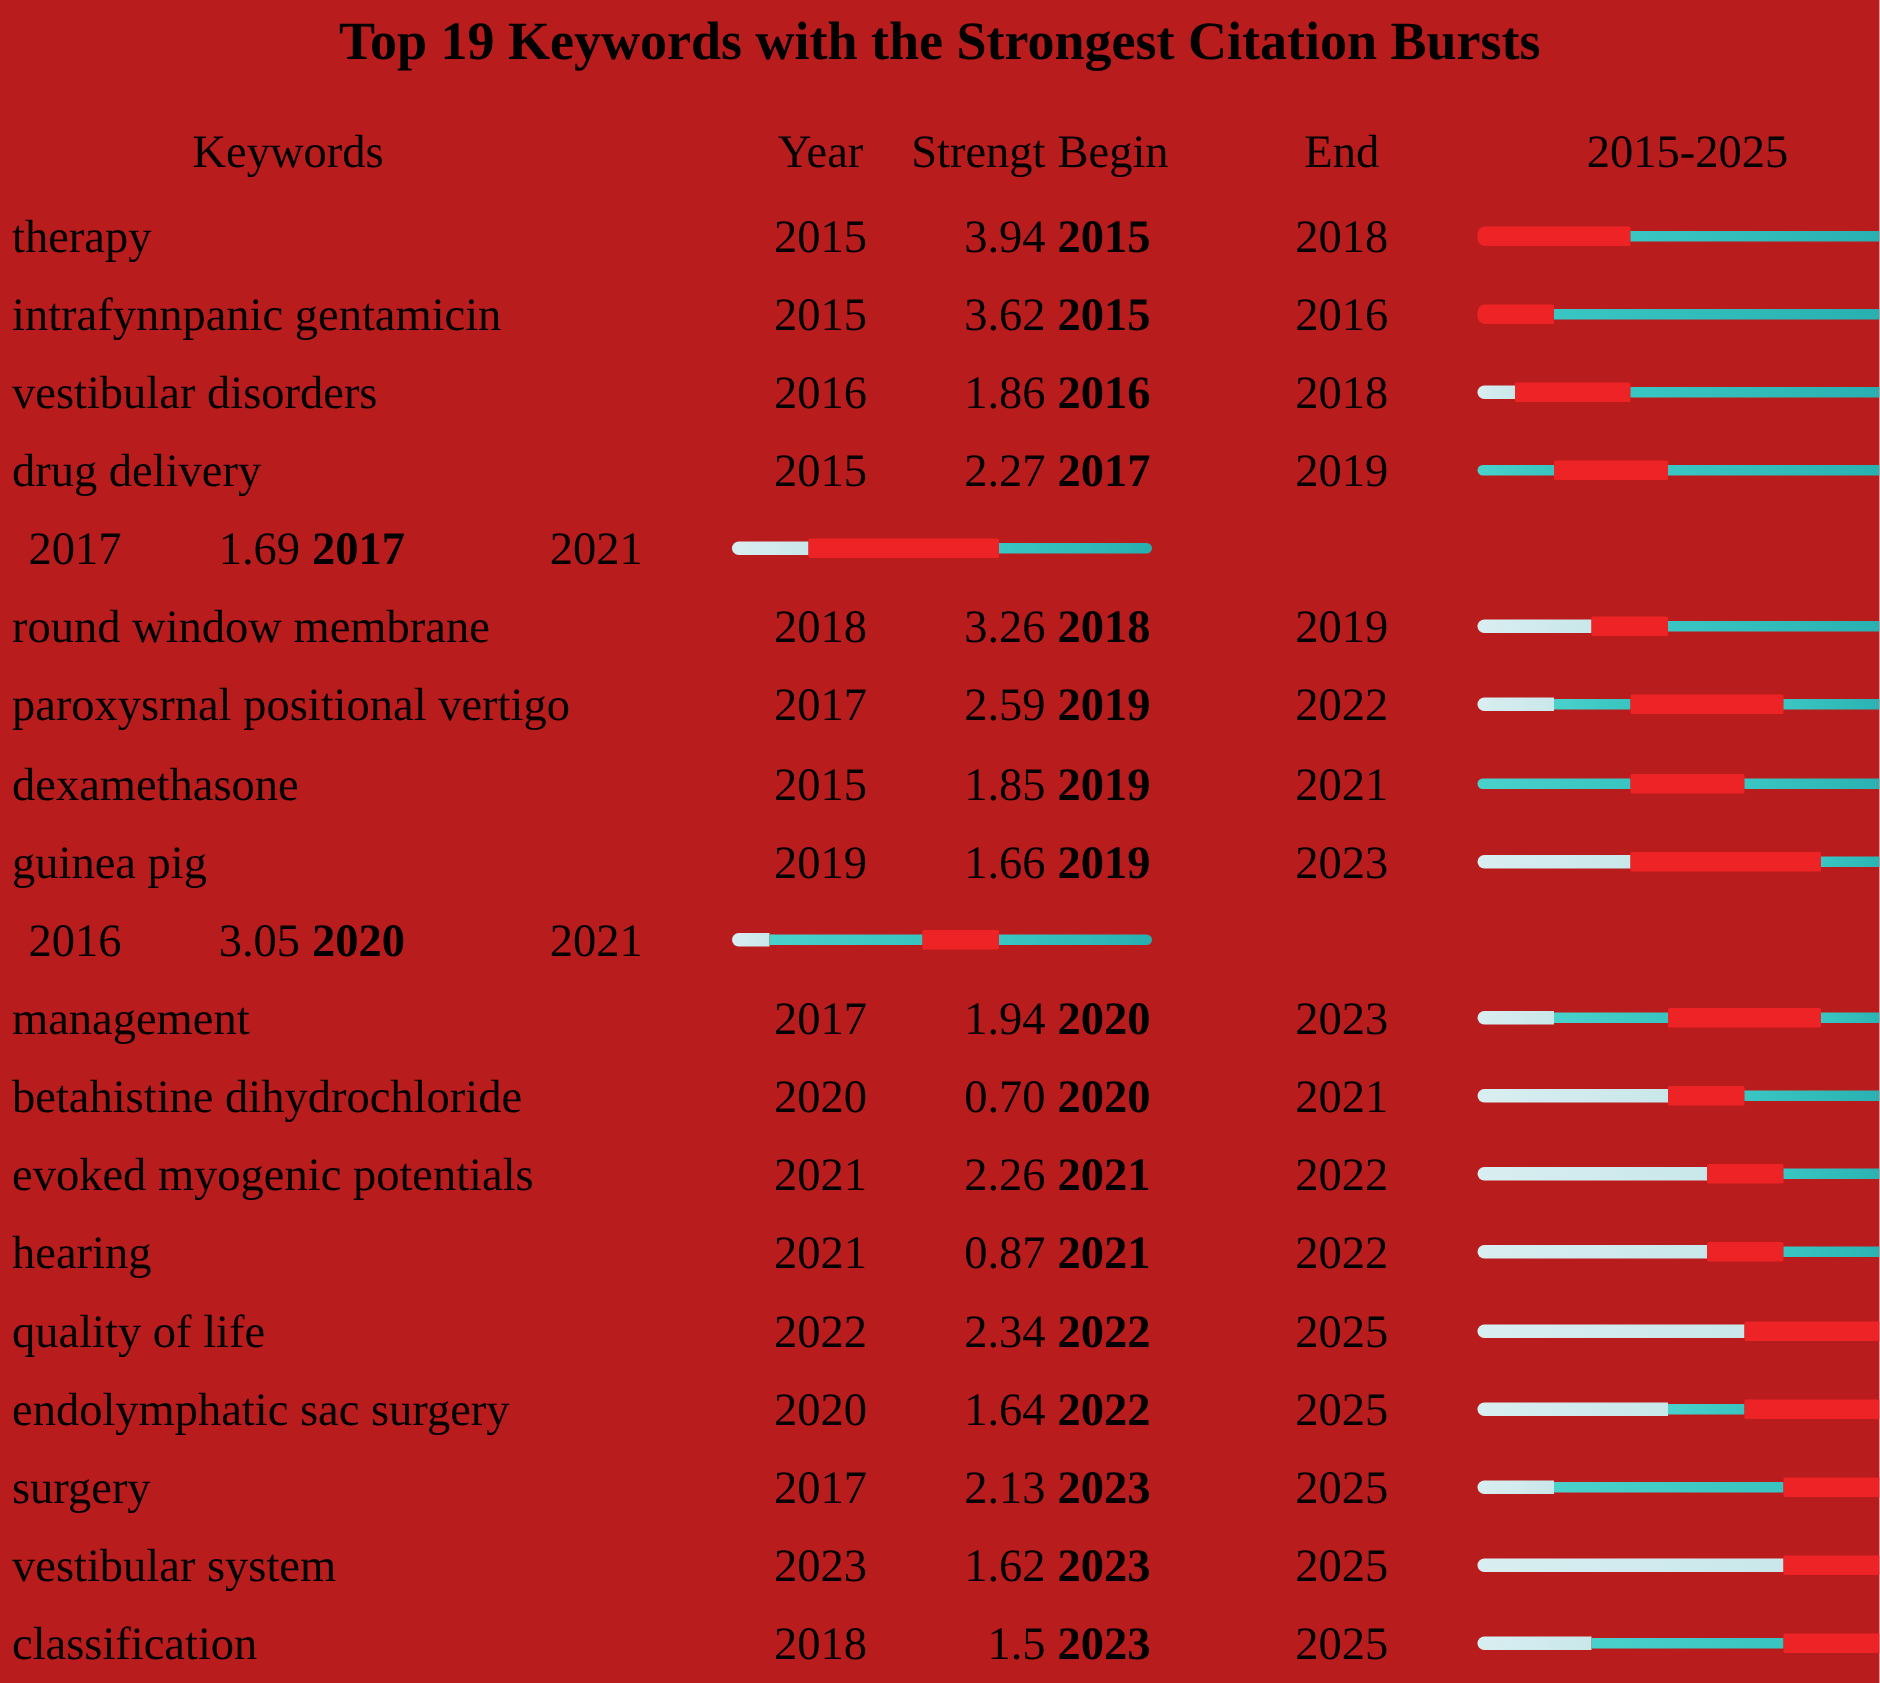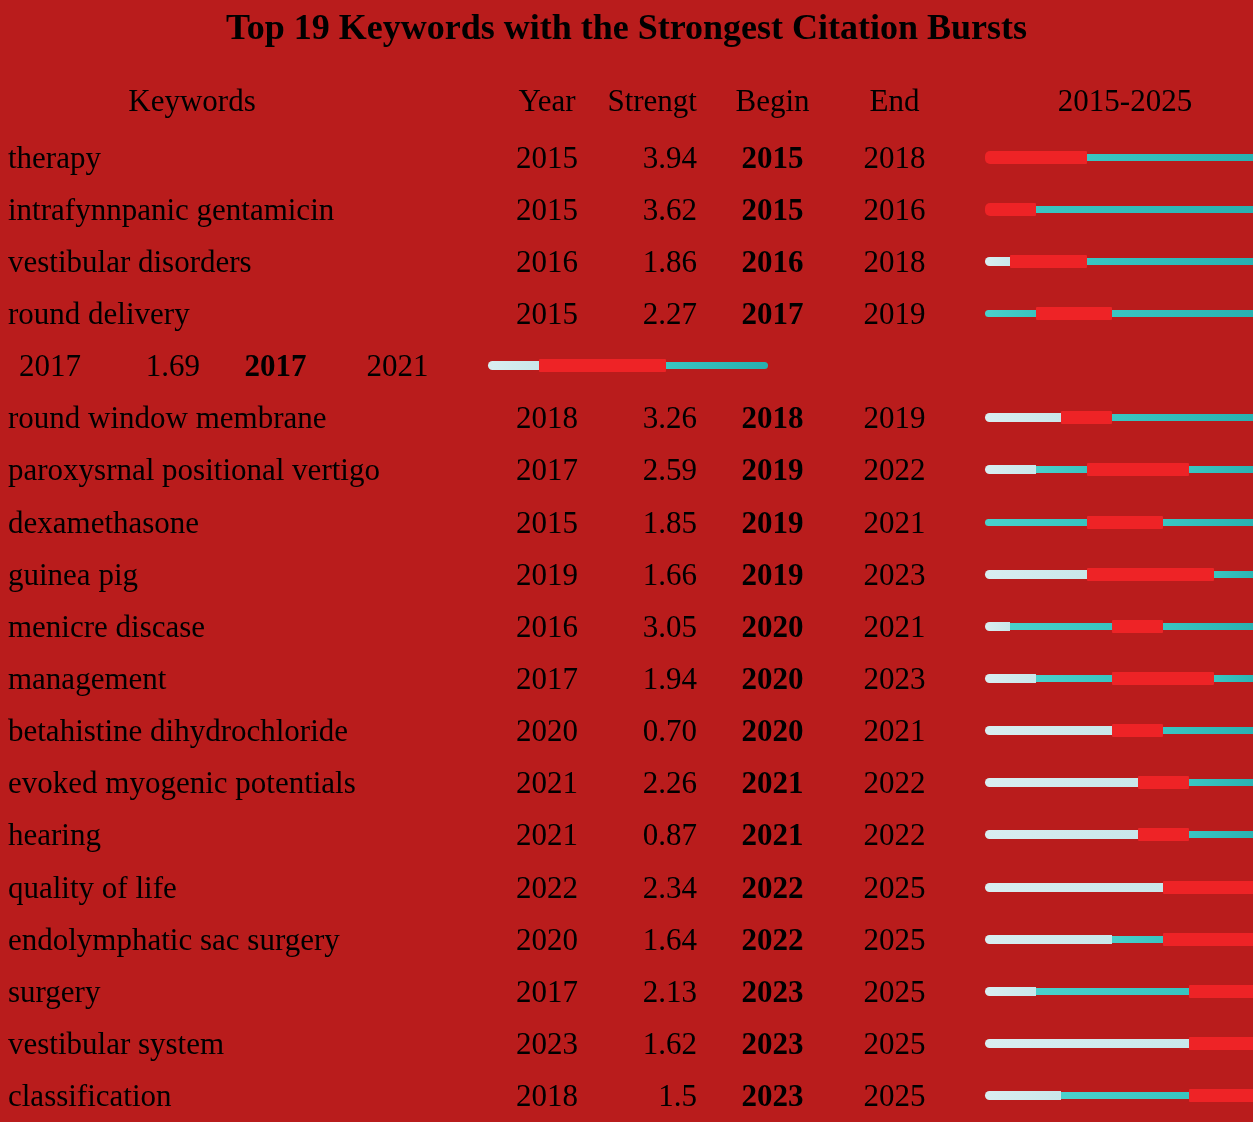--- a/index.html
+++ b/index.html
@@ -40,21 +40,21 @@
     display: flex;
     align-items: center;
     height: 52.15px;
     font-size: 31px;
     line-height: 1;
   }
   
   .c-kw   { width: 497px; padding-left: 8px;  box-sizing: border-box; text-align: left; white-space: nowrap; }
   .c-year { width: 100px; text-align: center; }
   .c-str  { width: 108px; padding-right: 8px; box-sizing: border-box; text-align: right; }
-  .c-begin{ width: 135px; text-align: center; }
+  .c-begin{ width: 135px; }
   .c-end  { width:  75px; text-align: center; margin-left: 17px; }
   .c-bar  { width: 333px; padding-left: 53px; box-sizing: border-box; display: flex; align-items: center; }
   .row .c-begin { font-weight: bold; }
   .hk-inner { display: inline-block; width: 368px; text-align: center; }
   .hrow .c-bar { justify-content: center; }
   
   .bar {
     width: 280px;
     height: 14px;
     display: flex;
@@ -120,21 +120,21 @@
         <div class="c-end">2018</div>
         <div class="c-bar">
           <div class="bar">
             <div class="seg seg-pale first" style="width: 25.45px;"></div>
             <div class="seg seg-red" style="width: 76.36px;"></div>
             <div class="seg seg-teal2 last" style="width: 178.18px;"></div>
           </div>
         </div>
       </div>
       <div class="row">
-        <div class="c-kw">round delivery</div>
+        <div class="c-kw">drug delivery</div>
         <div class="c-year">2015</div>
         <div class="c-str">2.27</div>
         <div class="c-begin">2017</div>
         <div class="c-end">2019</div>
         <div class="c-bar">
           <div class="bar">
             <div class="seg seg-teal1 first" style="width: 50.91px;"></div>
             <div class="seg seg-red" style="width: 76.36px;"></div>
             <div class="seg seg-teal2 last" style="width: 152.73px;"></div>
           </div>
@@ -204,21 +204,20 @@
         <div class="c-end">2023</div>
         <div class="c-bar">
           <div class="bar">
             <div class="seg seg-pale first" style="width: 101.82px;"></div>
             <div class="seg seg-red" style="width: 127.27px;"></div>
             <div class="seg seg-teal2 last" style="width: 50.91px;"></div>
           </div>
         </div>
       </div>
       <div class="row">
-        <div class="c-kw">menicre discase</div>
         <div class="c-year">2016</div>
         <div class="c-str">3.05</div>
         <div class="c-begin">2020</div>
         <div class="c-end">2021</div>
         <div class="c-bar">
           <div class="bar">
             <div class="seg seg-pale first" style="width: 25.45px;"></div>
             <div class="seg seg-teal1" style="width: 101.82px;"></div>
             <div class="seg seg-red" style="width: 50.91px;"></div>
             <div class="seg seg-teal2 last" style="width: 101.82px;"></div>

